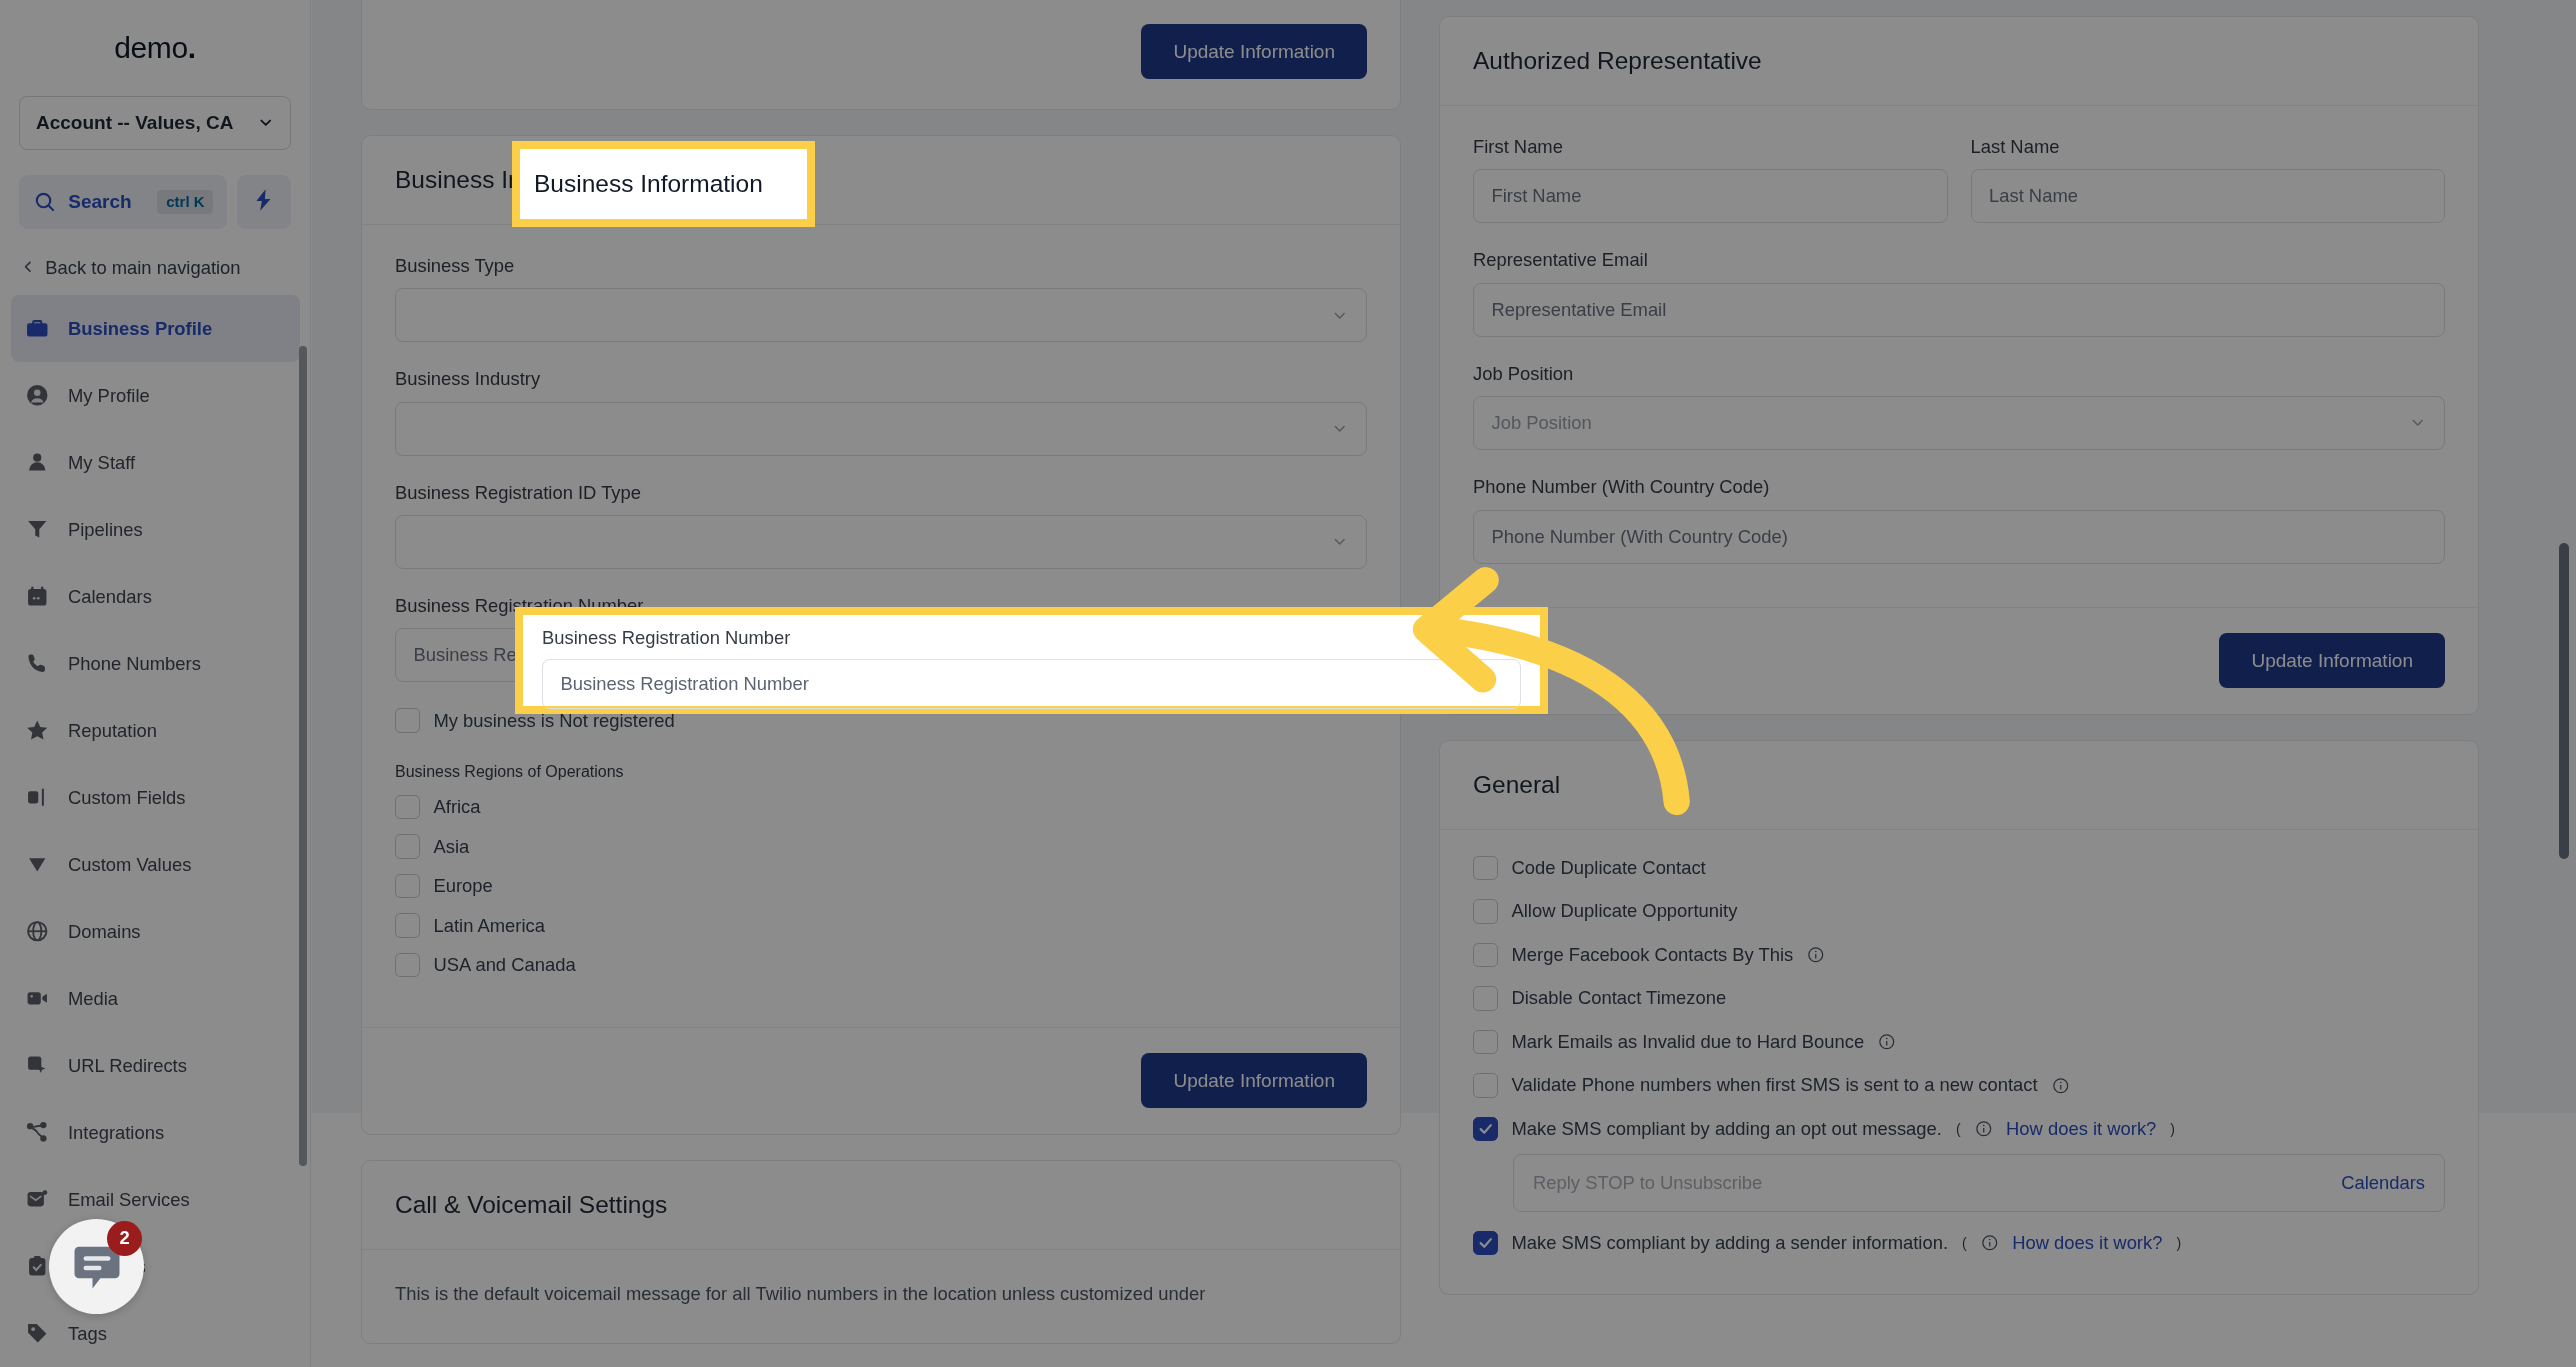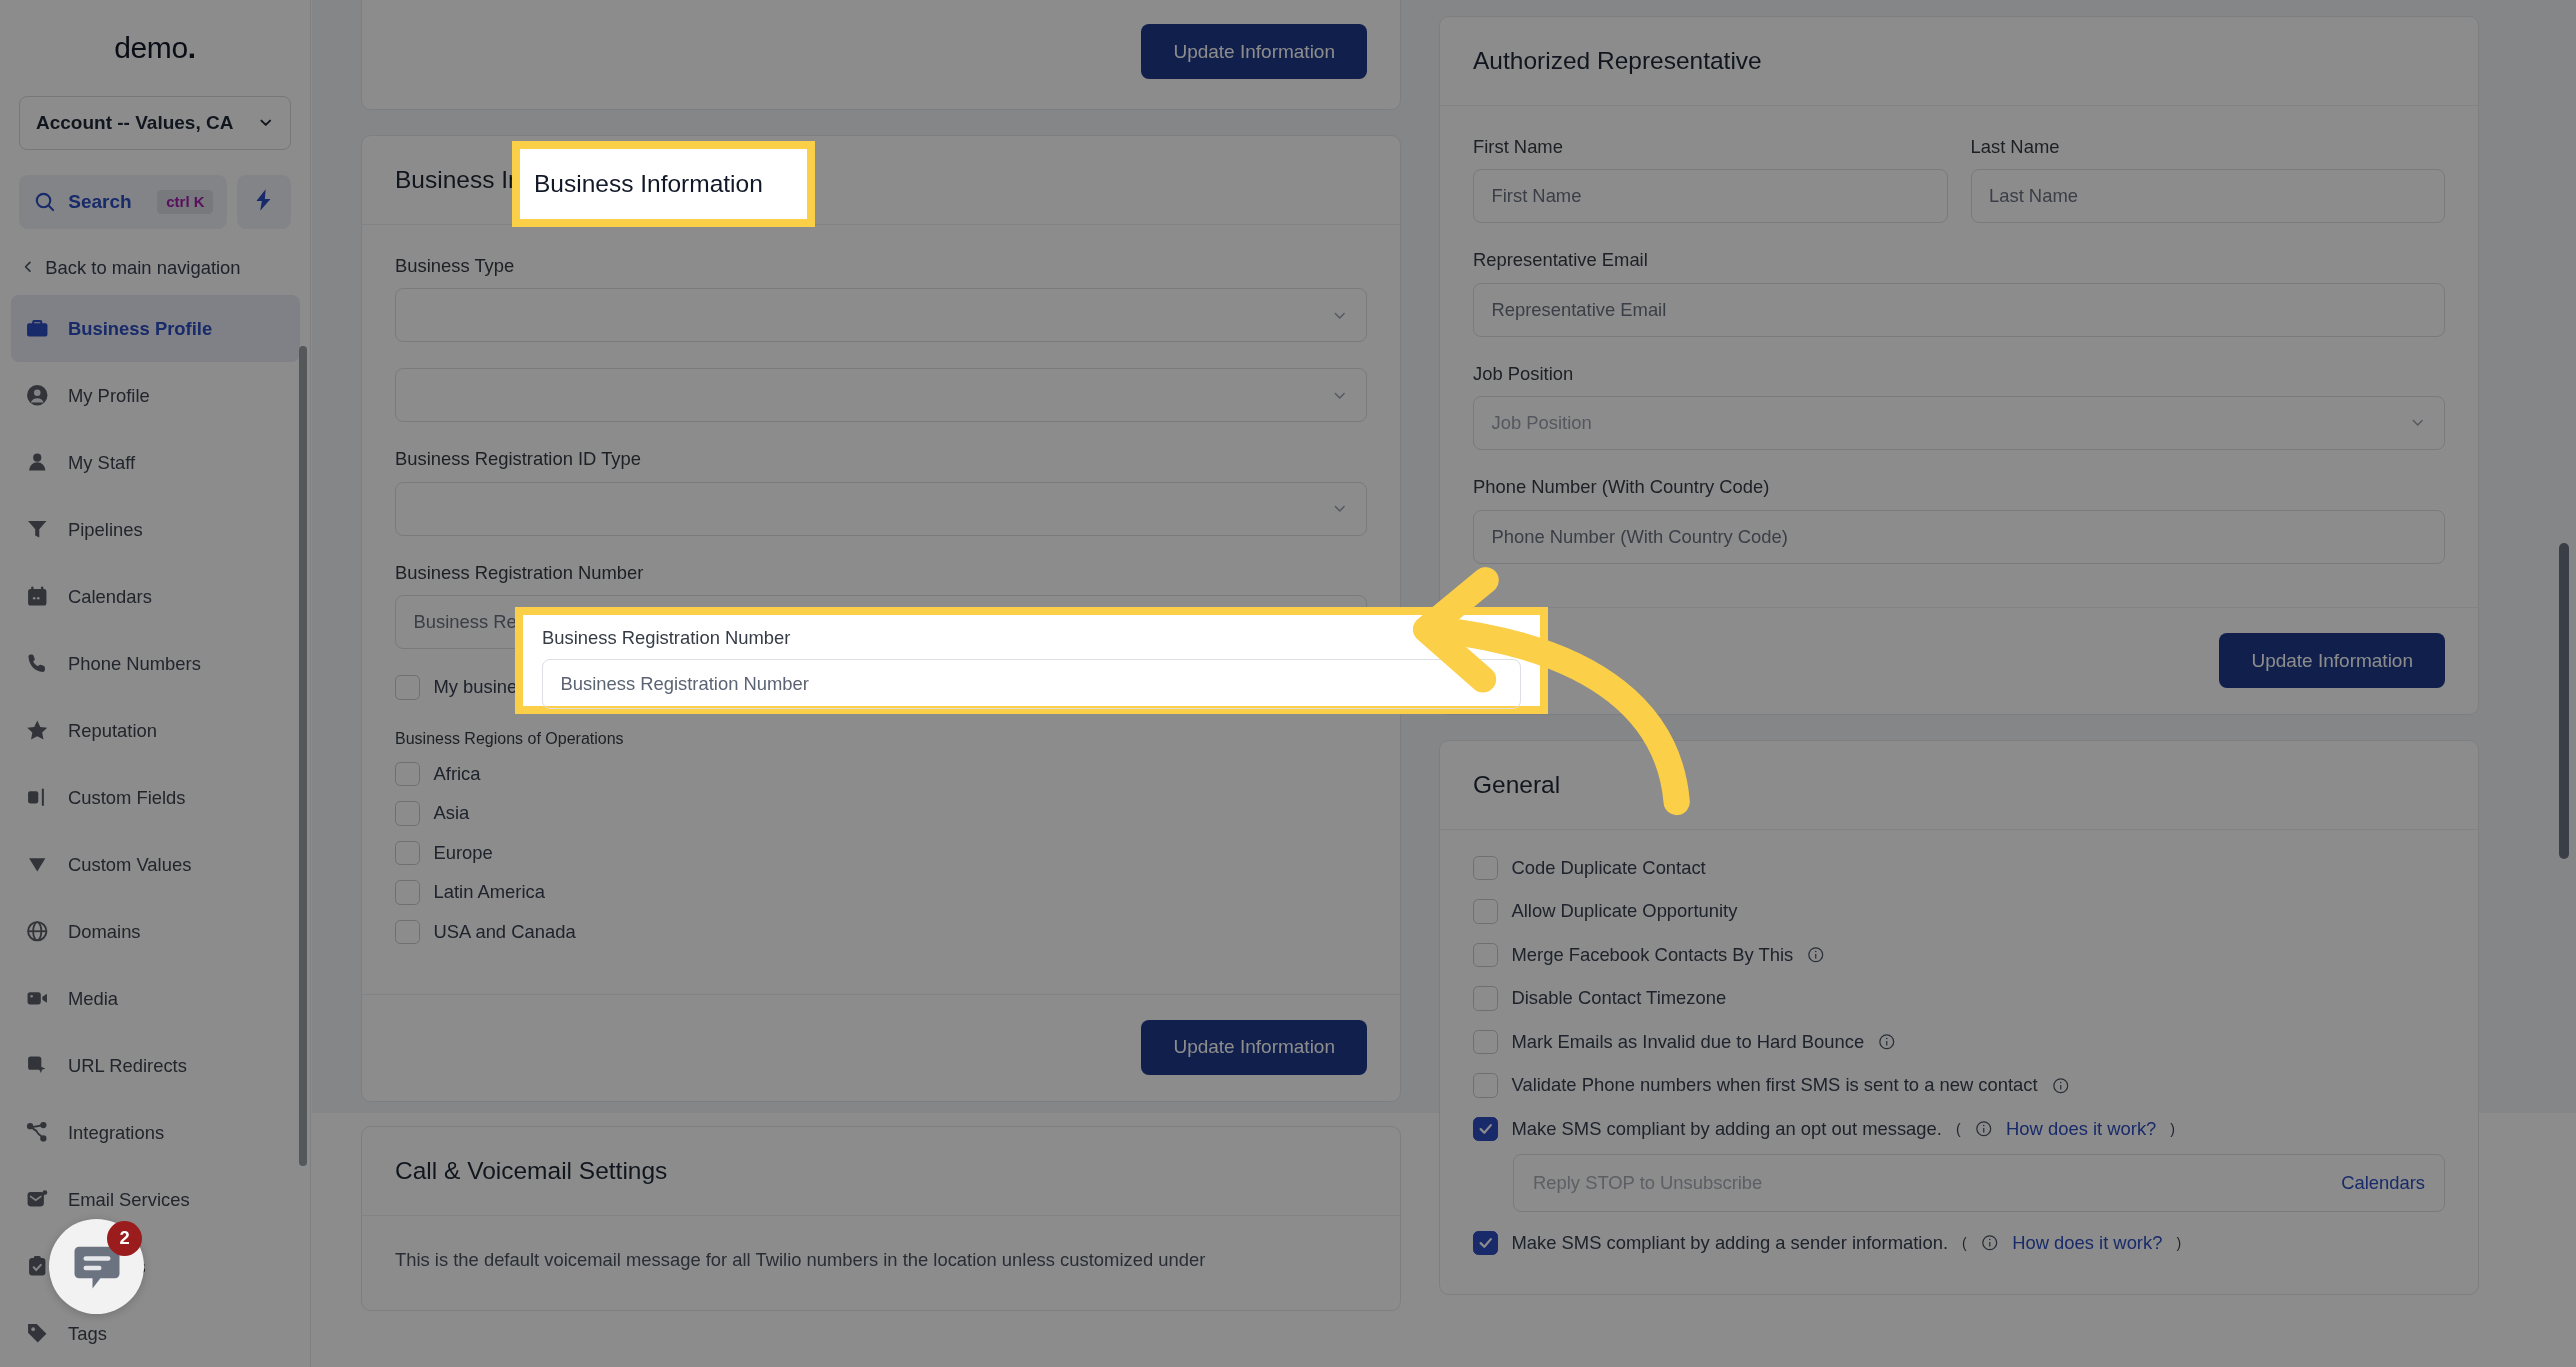--- a/index.html
+++ b/index.html
@@ -63,21 +63,21 @@
     height: 54px;
     background: #eef1f7;
     border-radius: 8.8px;
     display: flex; align-items: center;
     padding: 0 14px;
     gap: 12.3px;
   }
   .search-icon { width: 23px; height: 23px; flex:none; }
   .search-label { font-size: 19px; color: #2d4ec0; font-weight: 700; flex: 1; }
   .kbd {
-    background: #d9dce2; color: #a21caf;
+    background: #d9dce2; color: #0369a1;
     font-size: 15px; font-weight: 700;
     padding: 3.5px 8.8px; border-radius: 4.4px;
   }
   .bolt-btn {
     width: 54px; height: 54px;
     background: #eef1f7; border-radius: 8.8px;
     display:flex; align-items:center; justify-content:center;
   }
 
   .backnav {
@@ -493,20 +493,21 @@
               <span class="ph"></span>
               <span class="chev">
                   <svg viewBox="0 0 24 24" fill="none" stroke="#9aa1ac" stroke-width="2" stroke-linecap="round" stroke-linejoin="round">
                     <polyline points="6 9 12 15 18 9"></polyline>
                   </svg>
                 </span>
             </div>
           </div>
 
           <div class="field">
+            <label class="flabel">Business Industry</label>
             <div class="finput select">
               <span class="ph"></span>
               <span class="chev">
                   <svg viewBox="0 0 24 24" fill="none" stroke="#9aa1ac" stroke-width="2" stroke-linecap="round" stroke-linejoin="round">
                     <polyline points="6 9 12 15 18 9"></polyline>
                   </svg>
                 </span>
             </div>
           </div>
 

